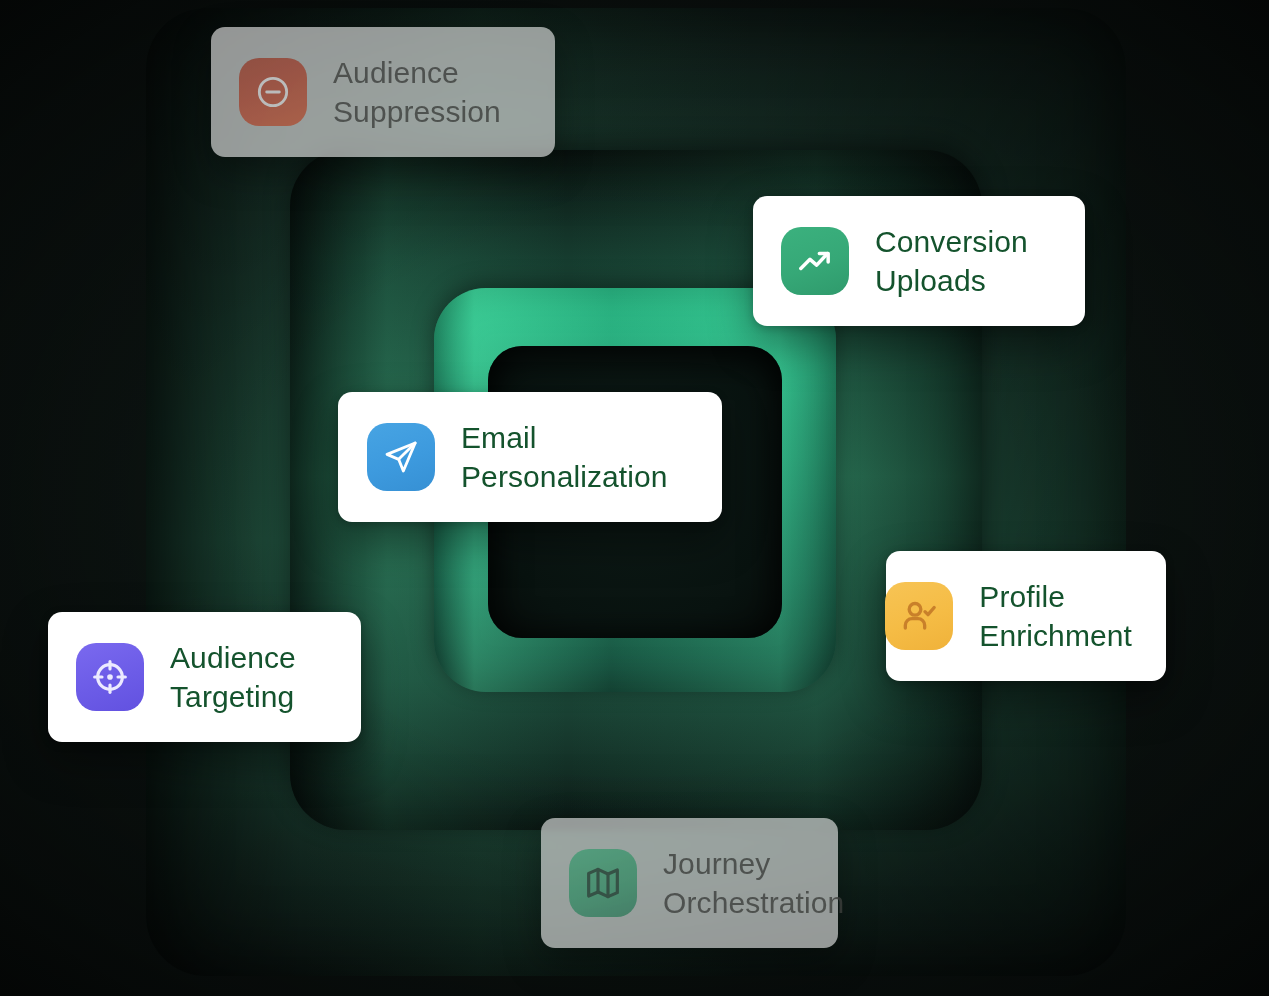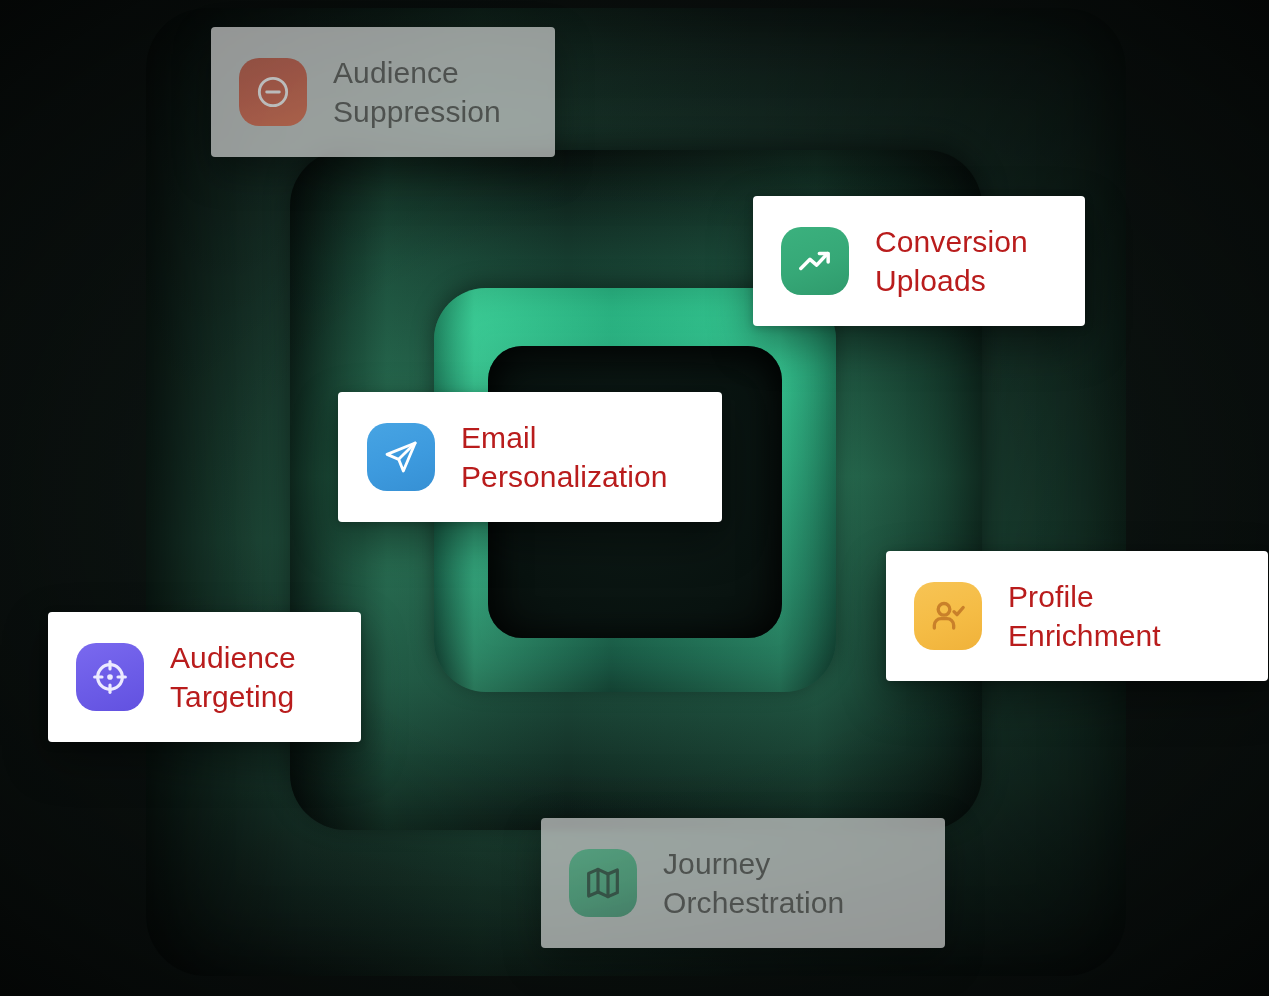--- a/index.html
+++ b/index.html
@@ -116,21 +116,21 @@
       rgba(0,0,0,0) 38%, rgba(0,0,0,0.42) 80%, rgba(0,0,0,0.72) 100%);
   }
 
   
   .card {
     position: absolute;
     display: flex;
     align-items: center;
     gap: 26px;
     padding: 26px 34px 26px 28px;
-    border-radius: 4px;
+    border-radius: 14px;
     background: #ffffff;
     box-shadow: 0 18px 44px rgba(0,0,0,0.42), 0 2px 8px rgba(0,0,0,0.22);
     box-sizing: border-box;
   }
   .card.dim {
     background: rgba(236,236,236,0.62);
     box-shadow: 0 14px 36px rgba(0,0,0,0.34);
     backdrop-filter: blur(3px);
   }
   .card.dim .card-label { color: rgba(60,62,60,0.80); }
@@ -142,33 +142,33 @@
     flex: 0 0 68px;
     display: flex;
     align-items: center;
     justify-content: center;
   }
   .icon-tile svg { display: block; }
 
   .card-label {
     font-size: 30px;
     line-height: 1.30;
-    color: #b91c1c;
+    color: #14532d;
     letter-spacing: 0.1px;
     white-space: pre-line;
     font-weight: 400;
   }
 
   
   #card-audience-suppression  { left: 211px; top: 27px;  width: 344px; }
   #card-conversion-uploads    { left: 753px; top: 196px; width: 332px; }
   #card-email-personalization { left: 338px; top: 392px; width: 384px; padding-left: 29px; }
-  #card-profile-enrichment    { left: 886px; top: 551px; width: 382px; }
+  #card-profile-enrichment    { left: 886px; top: 551px; width: 280px; justify-content: flex-end; }
   #card-audience-targeting    { left: 48px;  top: 612px; width: 313px; }
-  #card-journey-orchestration { left: 541px; top: 818px; width: 404px; }
+  #card-journey-orchestration { left: 541px; top: 818px; width: 297px; }
 </style>
 </head>
 <body>
 
 <div id="stage">
 
   <div id="tunnel">
     <div class="frame f1"></div>
     <div class="frame f2"></div>
     <div class="frame f3"></div>

